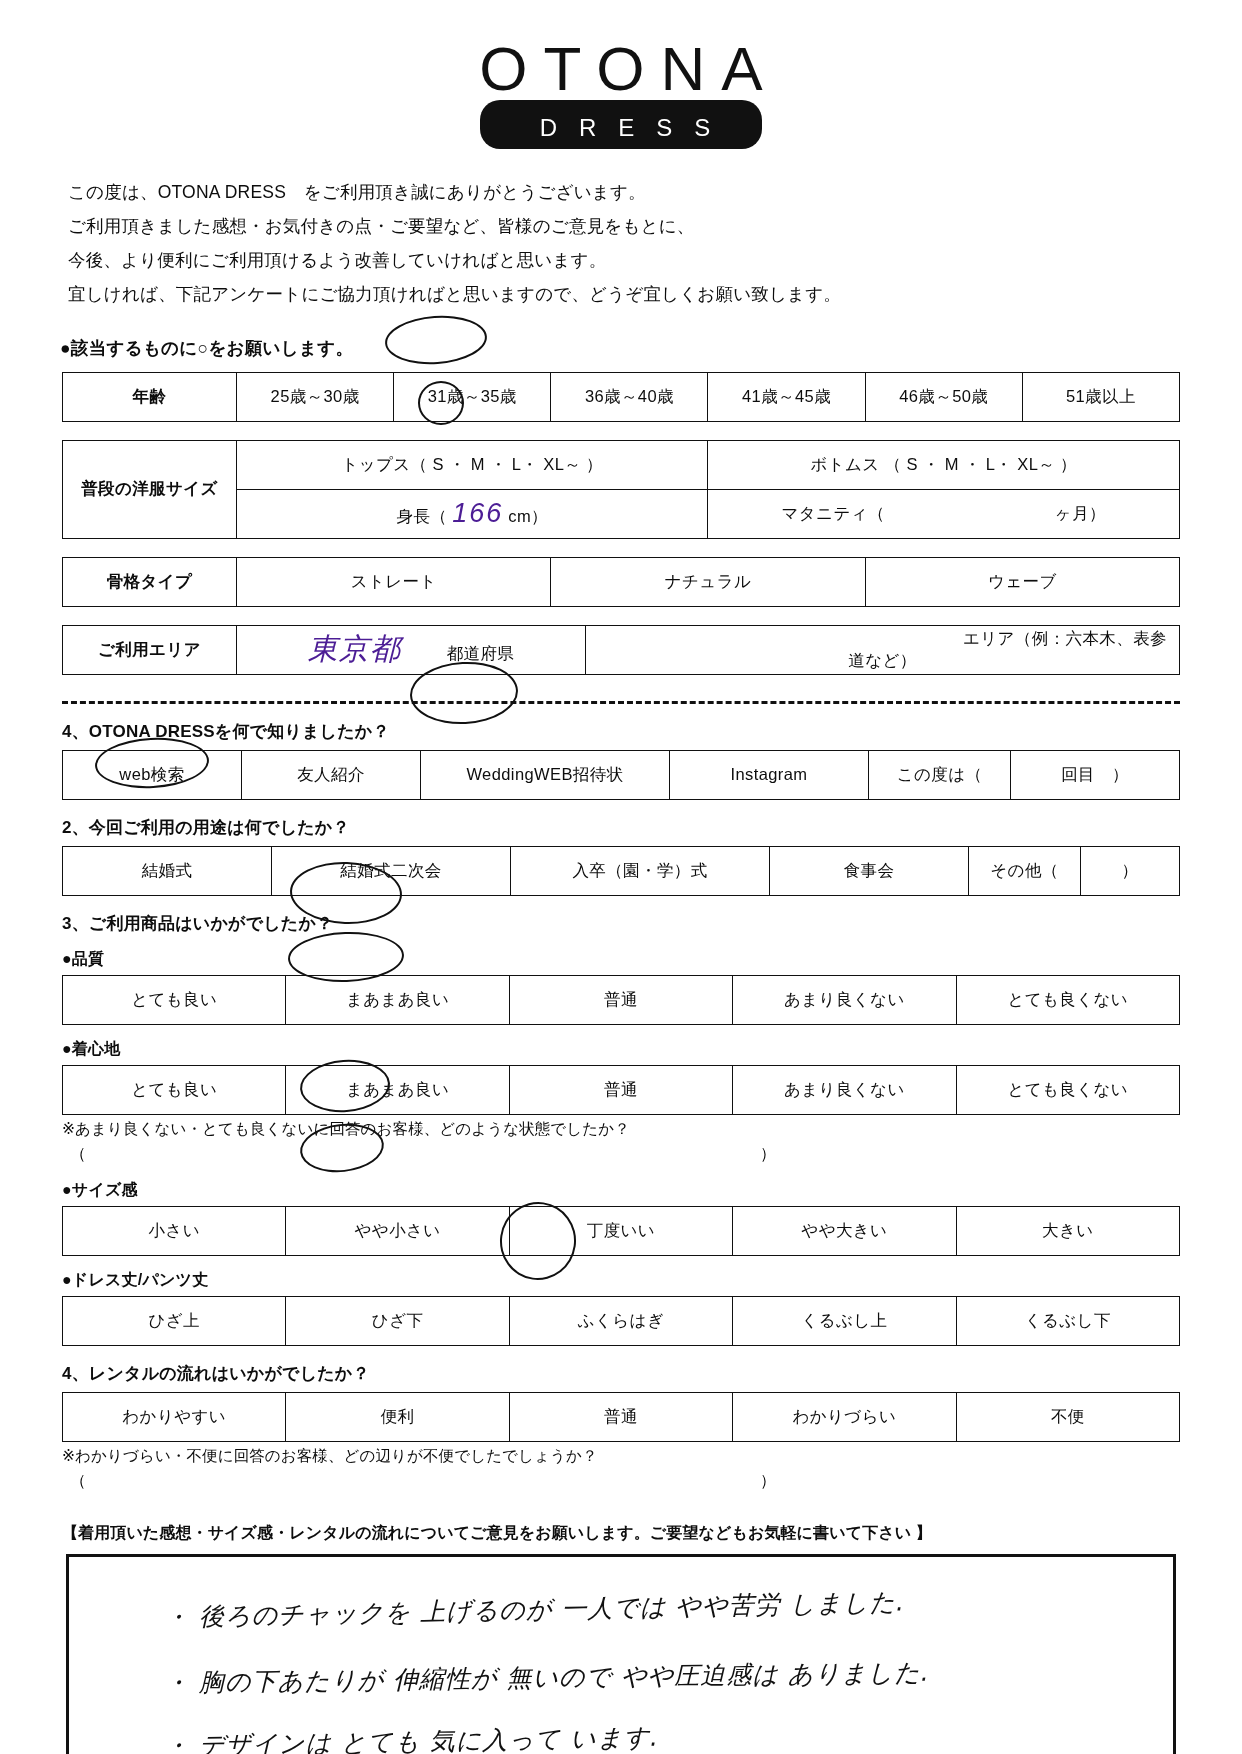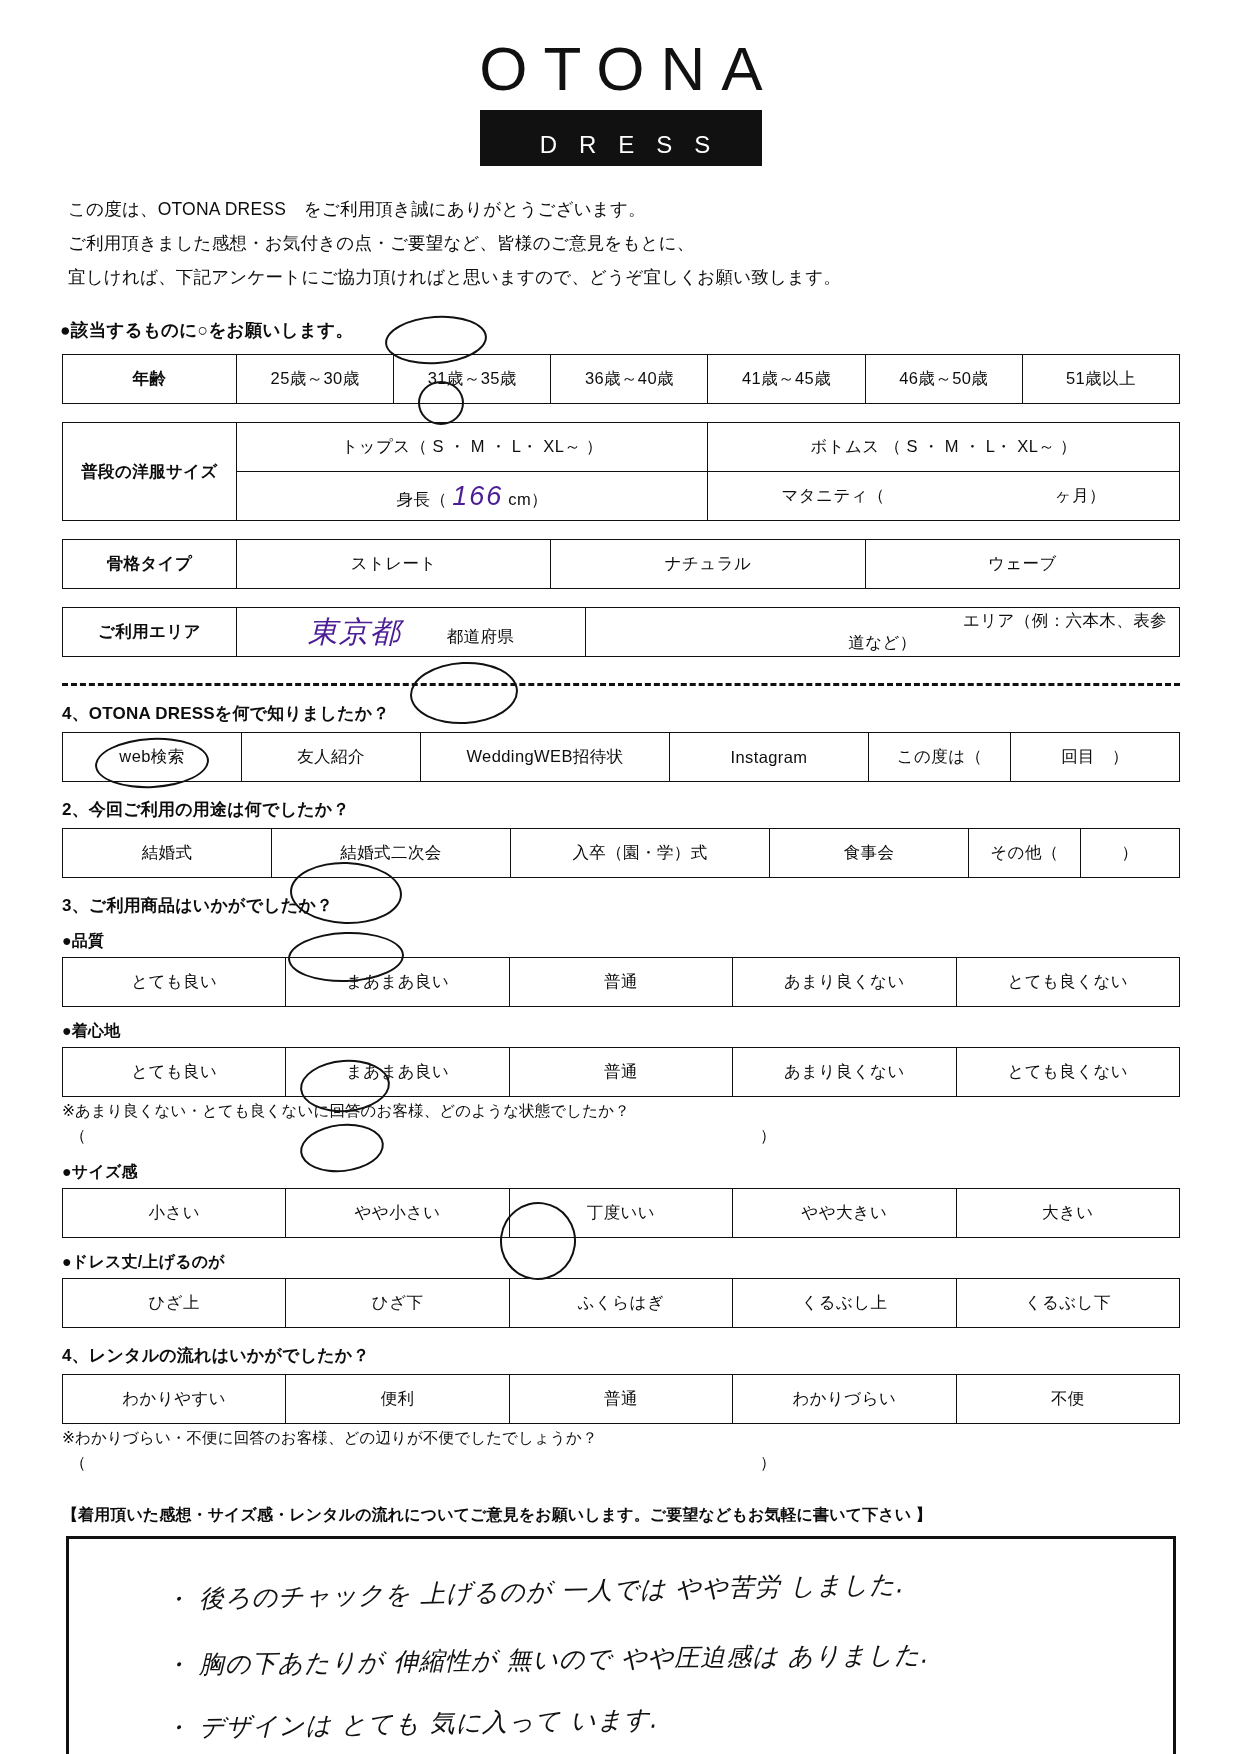--- a/index.html
+++ b/index.html
@@ -2,21 +2,21 @@
 <html><head>
 <meta charset="utf-8">
 <style>
   html,body{margin:0;padding:0;background:#fff;}
   body{width:1242px;height:1754px;font-family:"Liberation Sans","DejaVu Sans",sans-serif;color:#0d0d0d;position:relative;overflow:hidden;}
   .page{position:relative;width:1242px;height:1754px;padding:0;box-sizing:border-box;}
 
   
   .logo-wrap{text-align:center;padding-top:38px;}
   .logo-otona{font-size:62px;letter-spacing:16px;font-weight:400;line-height:1;color:#111;font-family:"Liberation Sans",sans-serif;text-indent:16px;}
-  .logo-dress-bar{display:inline-block;background:#111;color:#fff;margin-top:10px;padding:23px 30px 9px 38px;}
+  .logo-dress-bar{display:inline-block;background:#111;color:#fff;padding:16px 30px 9px 38px;border-radius:20px;}
   .logo-dress{font-size:24px;letter-spacing:22px;line-height:1;color:#fff;text-indent:22px;}
 
   
   .intro{margin:26px 0 0 68px;font-size:17.5px;line-height:1.95;letter-spacing:.2px;}
   .intro div{white-space:nowrap;}
 
   .sect-head{margin:24px 0 12px 60px;font-size:17.5px;font-weight:bold;letter-spacing:.3px;}
   .q-head{margin:16px 0 7px 62px;font-size:17px;font-weight:bold;letter-spacing:.2px;}
   .sub-head{margin:14px 0 5px 62px;font-size:16px;font-weight:bold;letter-spacing:.2px;}
   .note{margin:4px 0 0 62px;font-size:15.5px;letter-spacing:.1px;}
@@ -57,20 +57,21 @@
   <div class="logo-wrap">
     <div class="logo-otona">OTONA</div>
     <div class="logo-dress-bar">
       <div class="logo-dress">DRESS</div>
     </div>
   </div>
 
   <div class="intro">
     <div>この度は、OTONA DRESS　をご利用頂き誠にありがとうございます。</div>
     <div>ご利用頂きました感想・お気付きの点・ご要望など、皆様のご意見をもとに、</div>
+    <div>今後、より便利にご利用頂けるよう改善していければと思います。</div>
     <div>宜しければ、下記アンケートにご協力頂ければと思いますので、どうぞ宜しくお願い致します。</div>
   </div>
 
   <div class="sect-head">●該当するものに○をお願いします。</div>
 
   <table class="f">
     <tbody>
         <tr>
       <td class="lab" style="width:165px">年齢</td>
       <td>25歳～30歳</td>
@@ -216,21 +217,21 @@
       <td>小さい</td>
       <td>やや小さい</td>
       <td>丁度いい</td>
       <td>やや大きい</td>
       <td>大きい</td>
     </tr>
   </tbody>
     </table>
   <div class="circ" style="left:300px;top:1060px;width:86px;height:48px;transform:rotate(-4deg);"></div>
 
-  <div class="sub-head">●ドレス丈/上げるのが</div>
+  <div class="sub-head">●ドレス丈/パンツ丈</div>
   <table class="f">
     <tbody>
         <tr>
       <td>ひざ上</td>
       <td>ひざ下</td>
       <td>ふくらはぎ</td>
       <td>くるぶし上</td>
       <td>くるぶし下</td>
     </tr>
   </tbody>

